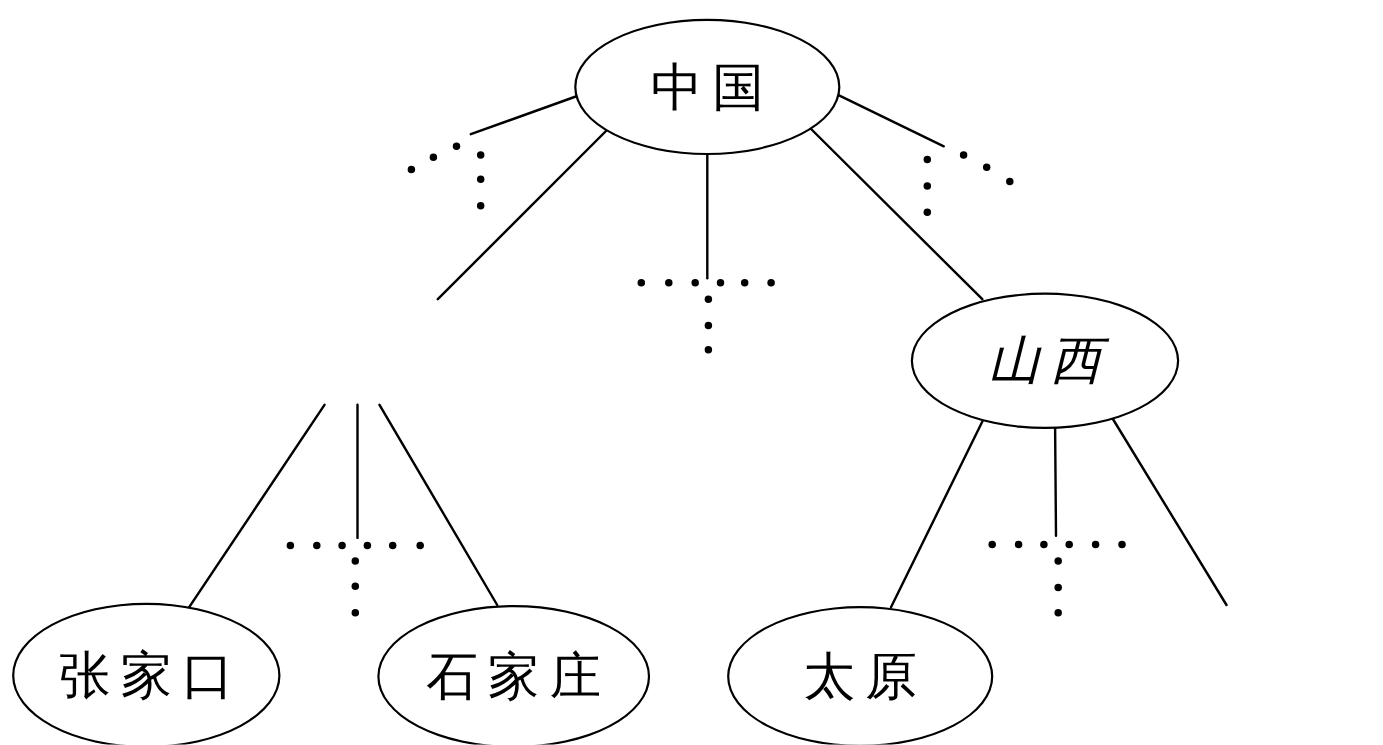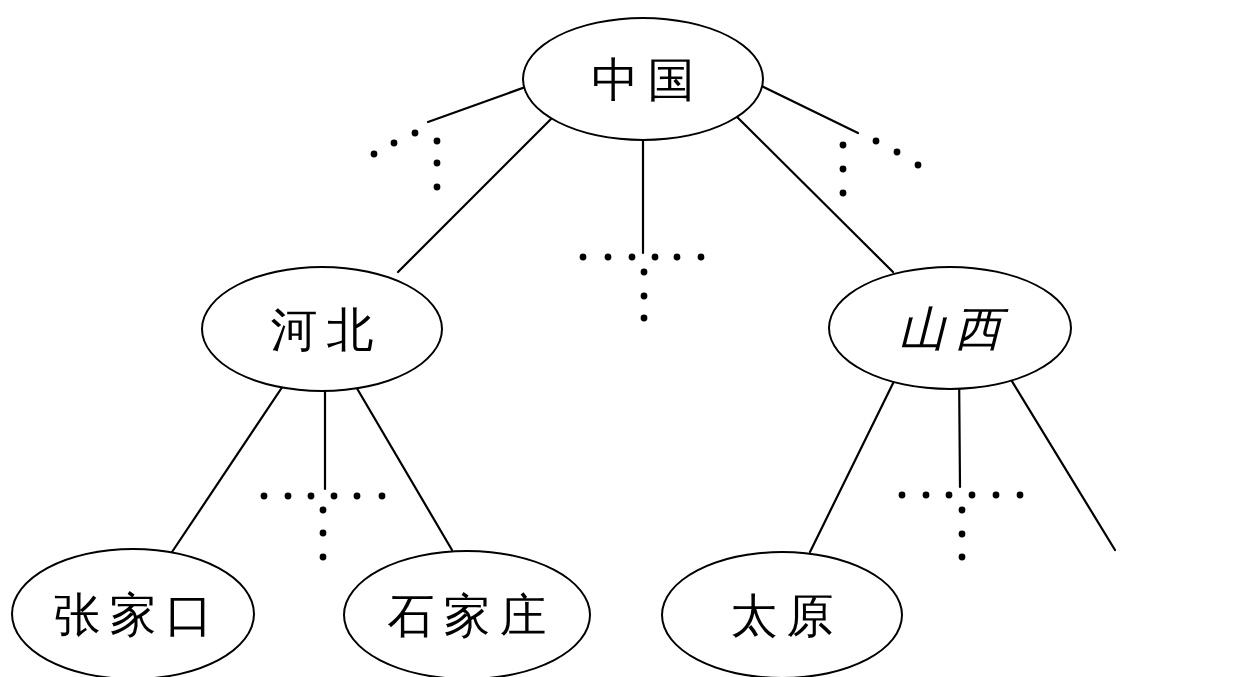--- a/index.html
+++ b/index.html
@@ -112,23 +112,20 @@
         <circle cx="1020" cy="495" r="3.4" fill="#000000"></circle>
         <circle cx="962" cy="510" r="3.4" fill="#000000"></circle>
         <circle cx="962" cy="534" r="3.4" fill="#000000"></circle>
         <circle cx="962" cy="557" r="3.4" fill="#000000"></circle>
       </g>
     </svg>
   <div id="node-layer">
       <div class="node" style="left: 522px; top: 5px; width: 242px; height: 124px;">
         <span class="node-label">中国</span>
       </div>
-      <div class="node" style="left: 201px; top: 254px; width: 242px; height: 126px;">
-        <span class="node-label">河北</span>
-      </div>
       <div class="node" style="left: 828px; top: 254px; width: 244px; height: 124px; font-style: italic;">
         <span class="node-label">山西</span>
       </div>
       <div class="node" style="left: 11px; top: 536px; width: 244px; height: 132px; text-align: center;">
         <span class="node-label">张家口</span>
       </div>
       <div class="node" style="left: 343px; top: 538px; width: 248px; height: 130px;">
         <span class="node-label">石家庄</span>
       </div>
       <div class="node" style="left: 661px; top: 539px; width: 242px; height: 128px;">

